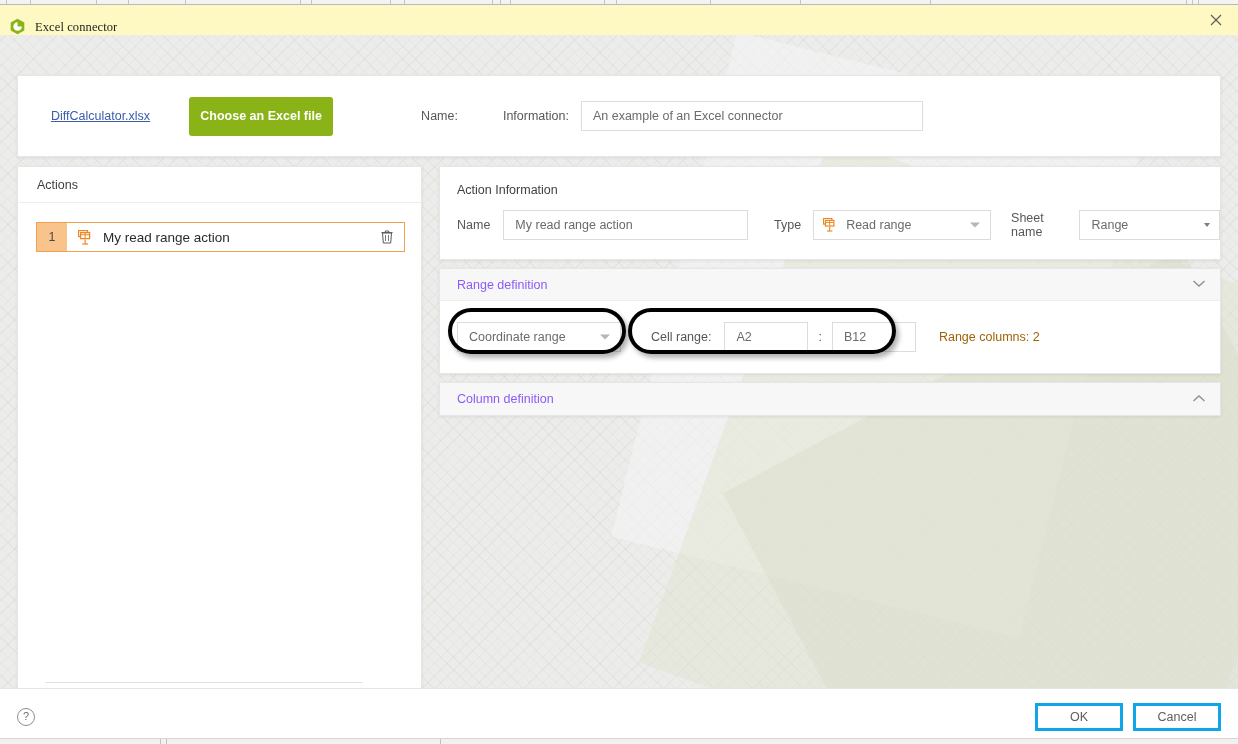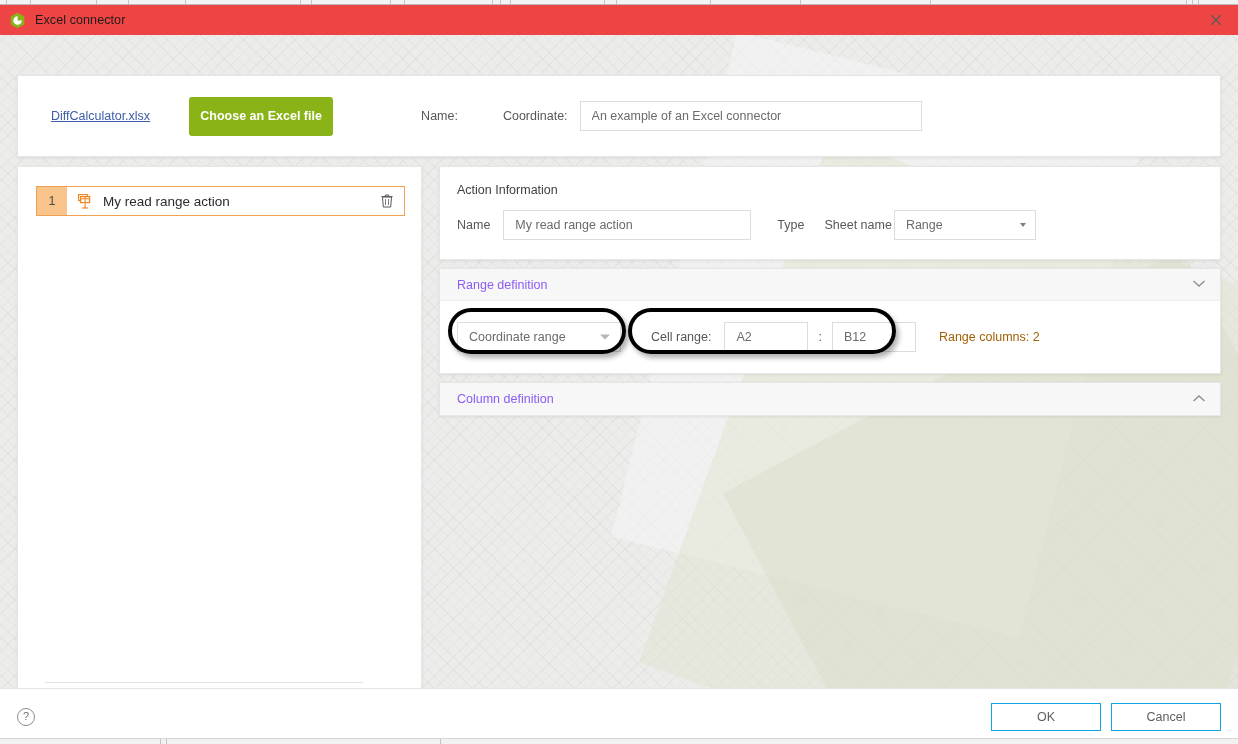--- a/index.html
+++ b/index.html
@@ -24,22 +24,22 @@
   
   #window {
     position: absolute; left: 0; top: 5px; width: 1238px; height: 739px;
     background: #ffffff;
     display: flex; flex-direction: column;
   }
 
   
   #titlebar {
     position: relative; height: 30px; flex: 0 0 30px;
-    background: #ef4444;
-    display: flex; align-items: center;
+    background: #fef9c3;
+    display: flex; align-items: flex-end; font-family: Liberation Serif, serif;
   }
   #app-logo { margin-left: 9px; width: 17px; height: 17px; }
   #title-text {
     margin-left: 9px; font-size: 12.5px; color: #1d1d1d; letter-spacing: .1px;
   }
   #close-btn {
     position: absolute; right: 0; top: 0; width: 45px; height: 30px;
     display: flex; align-items: center; justify-content: center;
     color: #5a5a5a; font-size: 15px; line-height: 1; cursor: pointer;
   }
@@ -231,22 +231,22 @@
     display: flex; align-items: center;
   }
   #help-btn {
     margin-left: 17px; width: 18px; height: 18px; border-radius: 50%;
     border: 1px solid #8d8d8d; color: #6f6f6f;
     font-size: 11px; line-height: 1; cursor: pointer;
     display: flex; align-items: center; justify-content: center;
   }
   #footer-actions { margin-left: auto; margin-right: 17px; display: flex; }
   .footer-btn {
-    width: 110px; height: 28px; background: #ffffff;
-    border: 1px solid #0ea5e9; color: #5e5e5e;
+    width: 88px; height: 28px; background: #ffffff;
+    border: 3px solid #0ea5e9; color: #5e5e5e;
     font-family: "Liberation Sans", sans-serif; font-size: 12.5px;
     cursor: pointer;
   }
   #cancel-btn { margin-left: 10px; }
 
   
   #taskbar-strip {
     position: absolute; left: 0; bottom: 0; width: 1238px; height: 6px;
     background: #f1f1ef; border-top: 1px solid #d6d6d6;
   }
@@ -299,25 +299,26 @@
   <div id="body-area">
     <div id="tex-base"></div>
     <div class="poly" id="poly3"></div>
     <div class="poly" id="poly1"></div>
     <div class="poly" id="poly2"></div>
 
     <div id="top-card">
       <a id="file-link">DiffCalculator.xlsx</a>
       <button id="choose-file-btn">Choose an Excel file</button>
       <span id="name-label">Name:</span>
-      <span id="desc-label">Coordinate:</span>
+      <span id="desc-label">Information:</span>
       <input id="desc-input" type="text" value="An example of an Excel connector" style="">
     </div>
 
     <div id="actions-card">
+      <div id="actions-header">Actions</div>
       <div id="actions-list">
 
         <div class="action-row">
           <div class="action-index">1</div>
           <div class="action-icon">
             <svg width="16" height="15" viewBox="0 0 16 15">
               <rect x="0.5" y="0.5" width="9" height="6" fill="none" stroke="#ef8723" stroke-width="1.3"></rect>
               <rect x="2.6" y="2.6" width="9" height="6" fill="#ffffff" stroke="#ef8723" stroke-width="1.3"></rect>
               <line x1="2.6" y1="4.8" x2="11.6" y2="4.8" stroke="#ef8723" stroke-width="1"></line>
               <line x1="7.1" y1="2.6" x2="7.1" y2="8.6" stroke="#ef8723" stroke-width="1"></line>
@@ -344,20 +345,34 @@
 
     <div id="right-pane">
 
       <div class="panel">
         <div class="panel-title-plain">Action Information</div>
         <div id="action-info-row">
           <span class="fld-label">Name</span>
           <input id="action-name-input" class="txt-input" type="text" value="My read range action" style="">
 
           <span class="fld-label" id="type-label">Type</span>
+          <div class="select-box" id="type-select">
+            <span class="sel-ico">
+              <svg width="15" height="14" viewBox="0 0 16 15">
+                <rect x="0.5" y="0.5" width="9" height="6" fill="none" stroke="#ef8723" stroke-width="1.3"></rect>
+                <rect x="2.6" y="2.6" width="9" height="6" fill="#ffffff" stroke="#ef8723" stroke-width="1.3"></rect>
+                <line x1="2.6" y1="4.8" x2="11.6" y2="4.8" stroke="#ef8723" stroke-width="1"></line>
+                <line x1="7.1" y1="2.6" x2="7.1" y2="8.6" stroke="#ef8723" stroke-width="1"></line>
+                <line x1="7.1" y1="9.6" x2="7.1" y2="14" stroke="#ef8723" stroke-width="1.2"></line>
+                <line x1="4.2" y1="14" x2="10" y2="14" stroke="#ef8723" stroke-width="1.2"></line>
+              </svg>
+            </span>
+            <span>Read range</span>
+            <span class="tri"></span>
+          </div>
 
           <span class="fld-label" id="sheet-label">Sheet name</span>
           <div class="select-box" id="sheet-select">
             <span>Range</span>
             <span class="tri-sm"></span>
           </div>
         </div>
       </div>
 
       <div class="panel">

